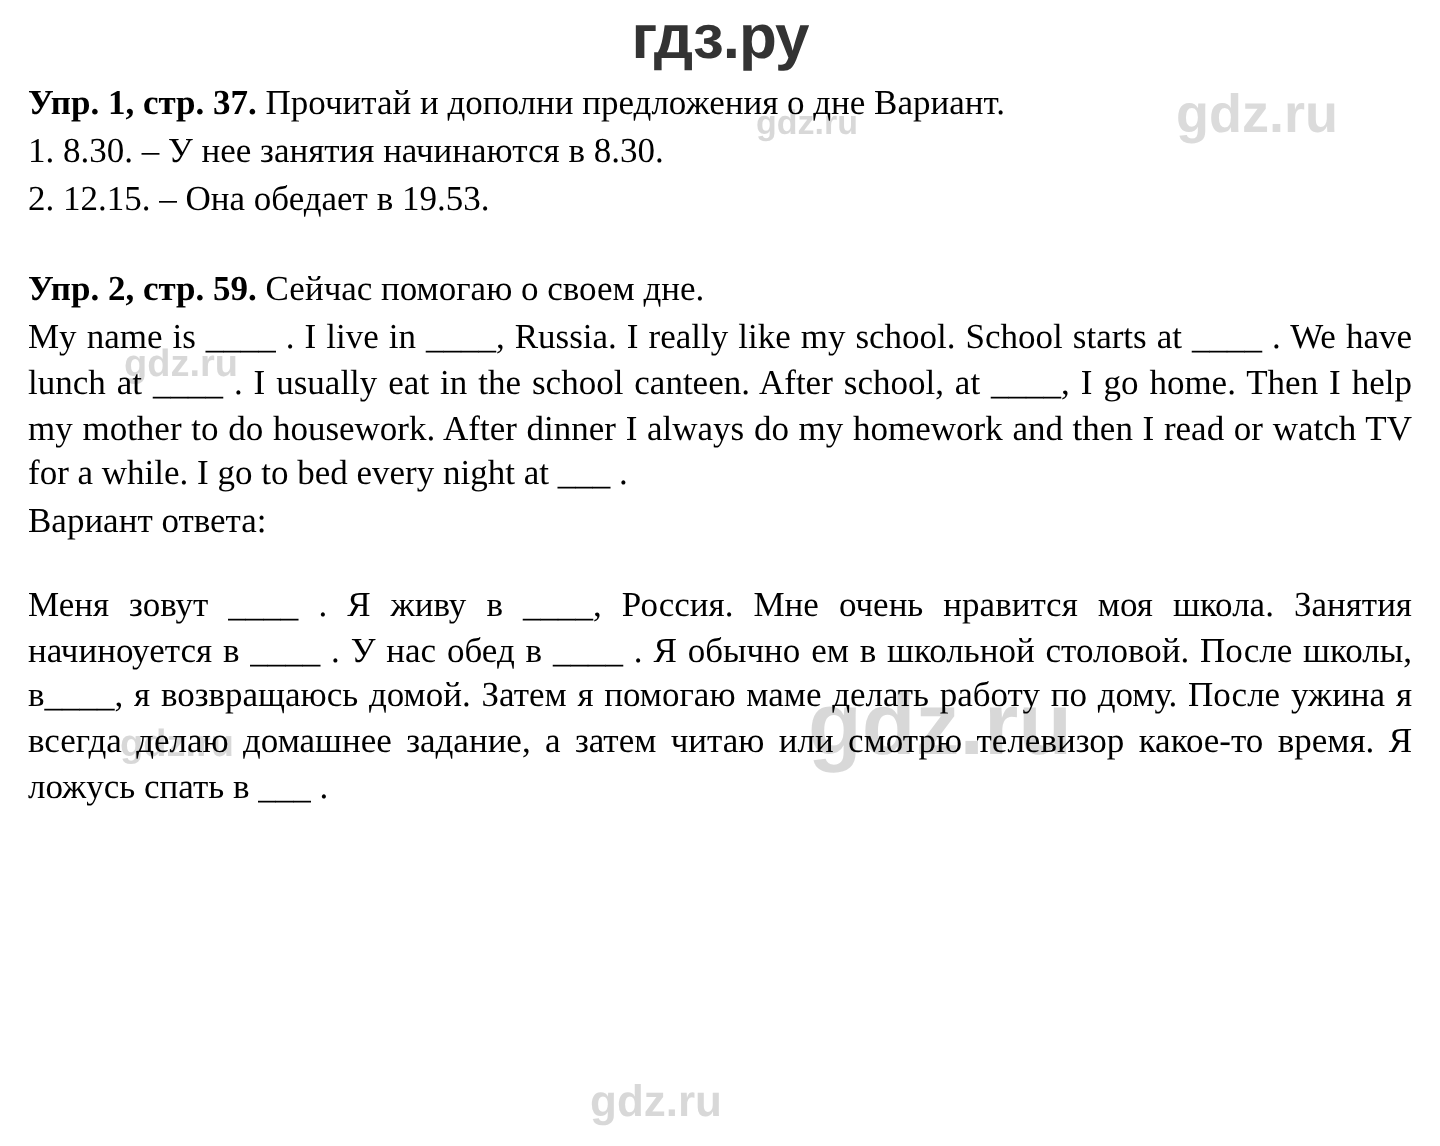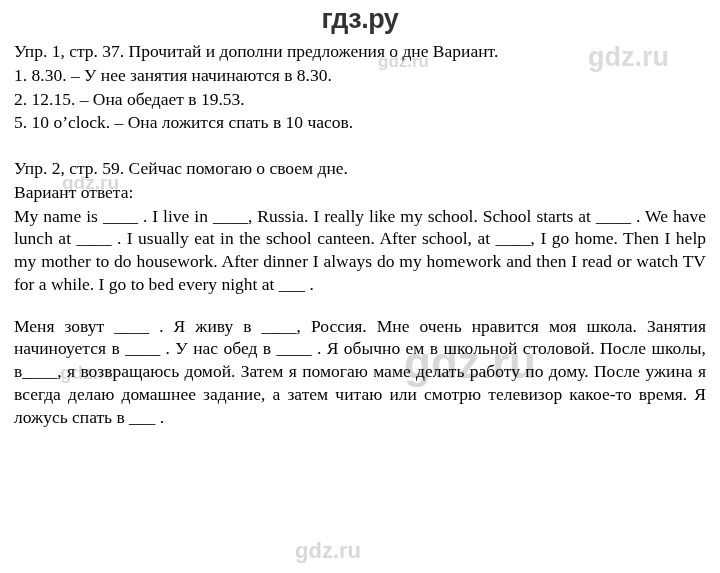--- a/index.html
+++ b/index.html
@@ -19,40 +19,40 @@
   
   .logo-bar {
     height: 34px;
     display: flex;
     align-items: center;
     justify-content: center;
     padding-top: 2px;
   }
   .logo {
     font-family: "Liberation Sans", sans-serif;
-    font-size: 27px;
+    font-size: 31px;
     font-weight: bold;
     letter-spacing: -0.5px;
   }
   .logo .gdz { color: #333333; }
   .logo .dot { color: #333333; }
   .logo .ru  { color: #333333; }
 
   
   .content {
     padding: 4px 14px 0 14px;
     position: relative;
     z-index: 2;
   }
   .para {
     font-size: 17.5px;
     line-height: 1.30;
     margin: 0 0 1px 0;
   }
-  .bold { font-weight: normal; }
+  .bold { font-weight: bold; }
   .gap-med { height: 18px; }
   .gap-large { height: 22px; }
 
   .just {
     text-align: justify;
     text-justify: inter-word;
   }
 
   
   .wm {
@@ -89,29 +89,28 @@
 </div>
 
 <div class="content">
 
   <p class="para">
     <span class="bold">Упр. 1, стр. 37.</span><span> Прочитай и дополни предложения о дне Вариант.</span>
   </p>
 
   <p class="para">1. 8.30. – У нее занятия начинаются в 8.30.</p>
   <p class="para">2. 12.15. – Она обедает в 19.53.</p>
-  <p class="para">5. 10 o’clock. – Она ложится спать в 10 часов.</p>
 
   <div class="gap-large"></div>
 
   <p class="para">
     <span class="bold">Упр. 2, стр. 59.</span><span> Сейчас помогаю о своем дне.</span>
   </p>
 
+  <p class="para just">My name is ____ . I live in ____, Russia. I really like my school. School starts at ____ . We have lunch at ____ . I usually eat in the school canteen. After school, at ____, I go home. Then I help my mother to do housework. After dinner I always do my homework and then I read or watch TV for a while. I go to bed every night at ___ .</p>
+
   <p class="para">Вариант ответа:</p>
-
-  <p class="para just">My name is ____ . I live in ____, Russia. I really like my school. School starts at ____ . We have lunch at ____ . I usually eat in the school canteen. After school, at ____, I go home. Then I help my mother to do housework. After dinner I always do my homework and then I read or watch TV for a while. I go to bed every night at ___ .</p>
 
   <div class="gap-med"></div>
 
   <p class="para just">Меня зовут ____ . Я живу в ____, Россия. Мне очень нравится моя школа. Занятия начиноуется в ____ . У нас обед  в ____ . Я обычно ем в школьной столовой. После школы, в____, я возвращаюсь домой. Затем я помогаю маме делать работу по дому. После ужина я всегда делаю домашнее задание, а затем читаю или смотрю телевизор какое-то время. Я ложусь спать в ___ .</p>
 
 </div>
 
 </body></html>

